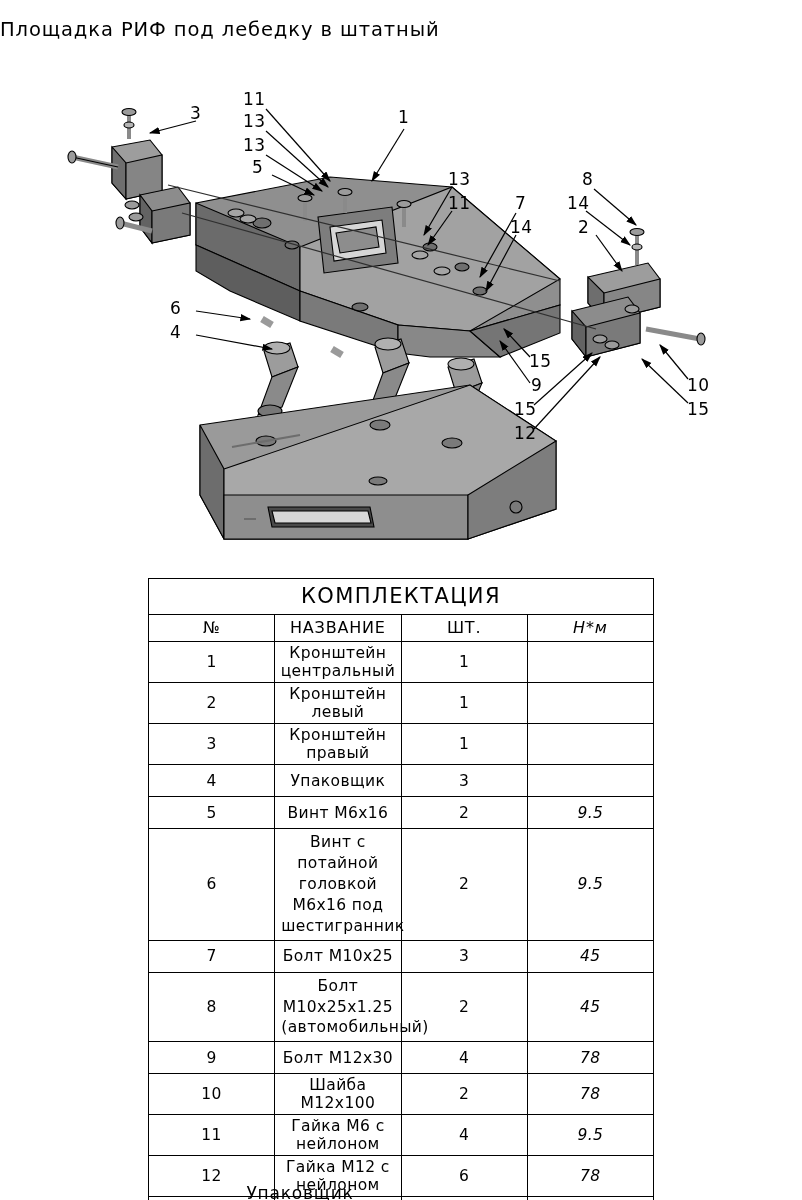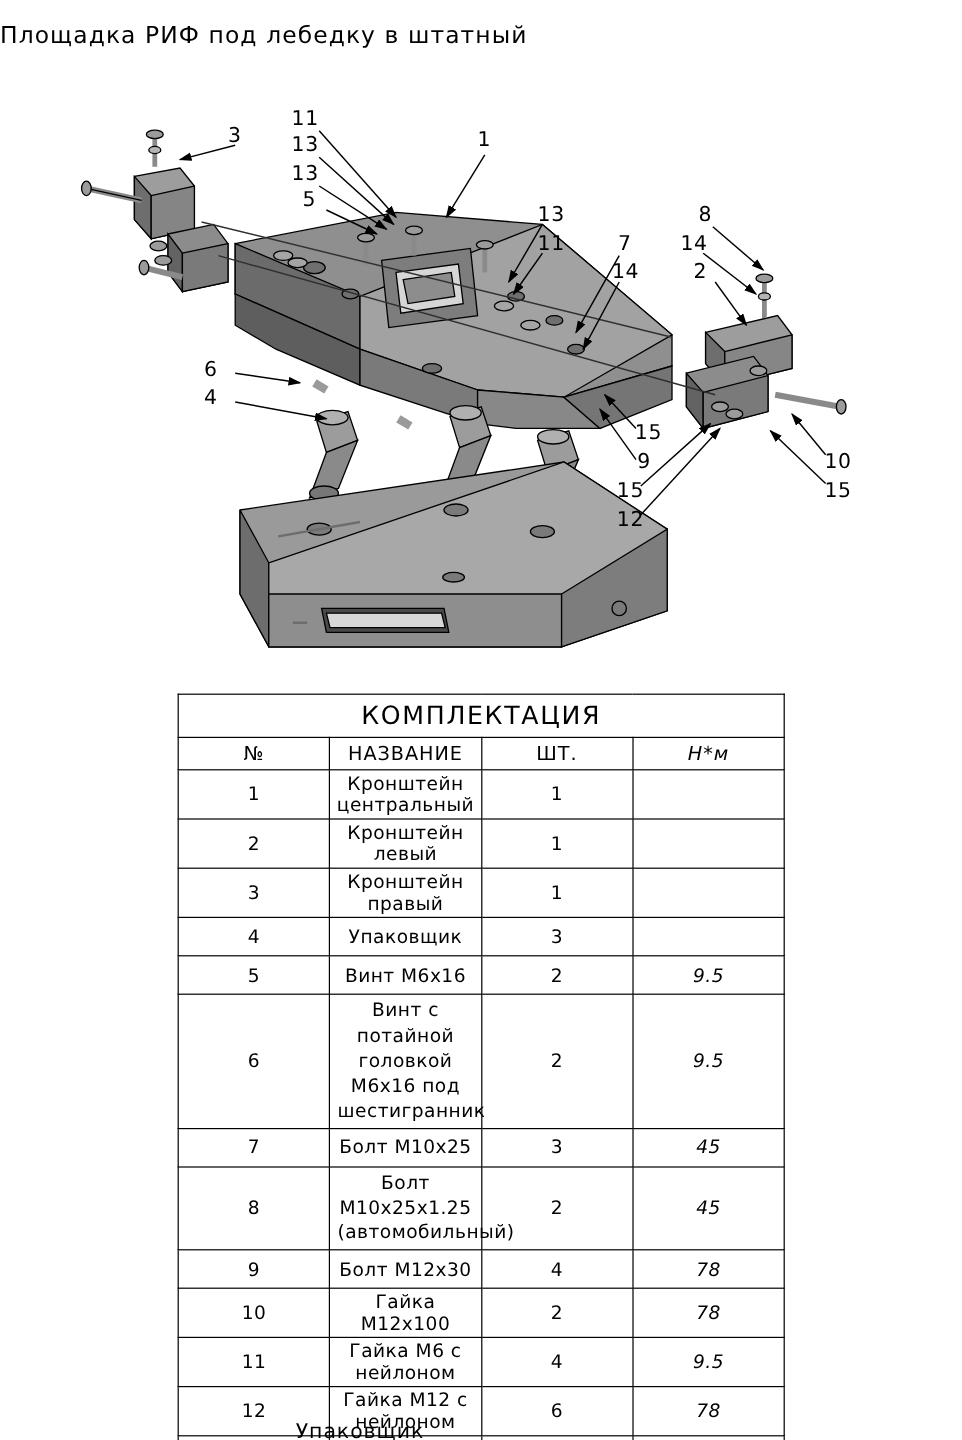--- a/index.html
+++ b/index.html
@@ -360,21 +360,21 @@
             <td class="tq">45</td>
           </tr>
         <tr class="row">
             <td class="num">9</td>
             <td class="name">Болт М12х30</td>
             <td class="qty">4</td>
             <td class="tq">78</td>
           </tr>
         <tr class="row">
             <td class="num">10</td>
-            <td class="name">Гайка М12х100</td>
+            <td class="name">Шайба М12х100</td>
             <td class="qty">2</td>
             <td class="tq">78</td>
           </tr>
         <tr class="row">
             <td class="num">11</td>
             <td class="name">Гайка М6 с нейлоном</td>
             <td class="qty">4</td>
             <td class="tq">9.5</td>
           </tr>
         <tr class="row">

